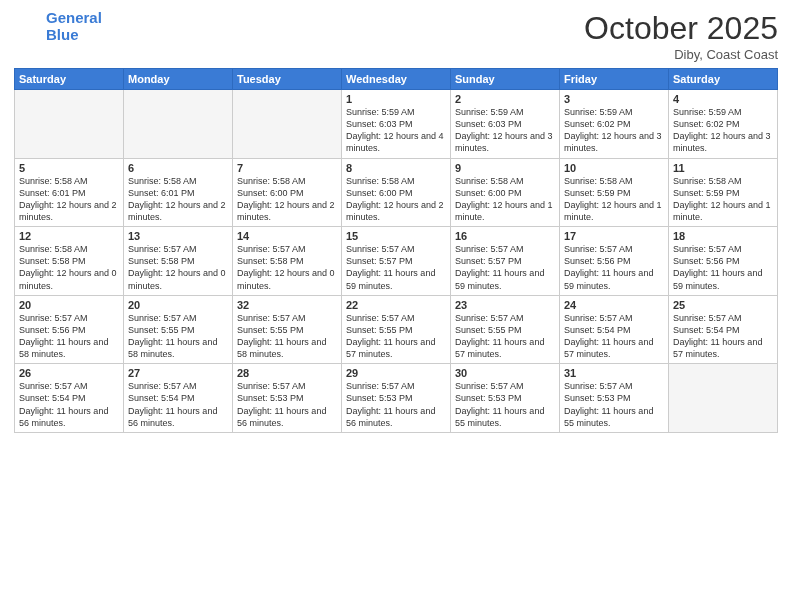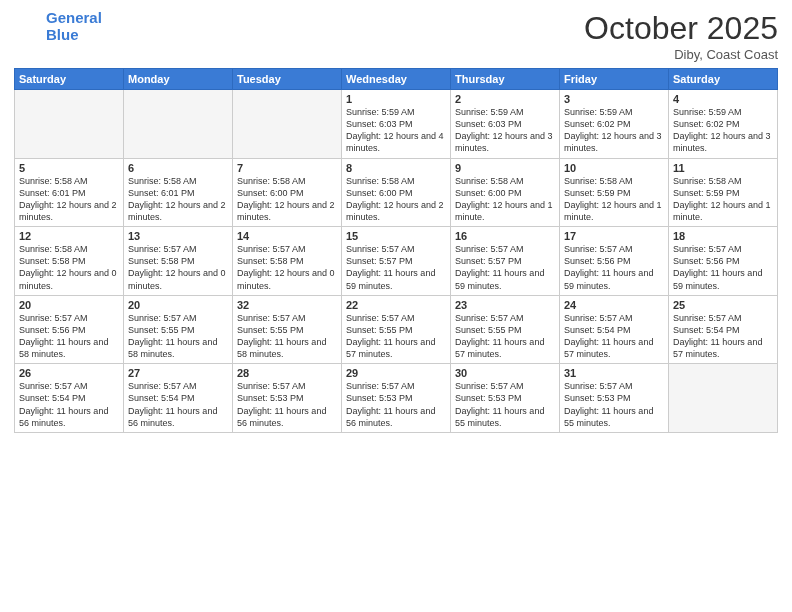--- a/index.html
+++ b/index.html
@@ -110,21 +110,21 @@
     </div>
   </div>
 
   <table class="calendar">
     <thead>
       <tr>
       <th>Saturday</th>
           <th>Monday</th>
           <th>Tuesday</th>
           <th>Wednesday</th>
-          <th>Thursday</th>
+          <th>Sunday</th>
           <th>Friday</th>
           <th>Saturday</th>
         </tr>
     </thead>
     <tbody id="calendar-body">
     <tr>
           <td class="empty"></td>
           <td class="empty"></td>
           <td class="empty"></td>
           <td>

